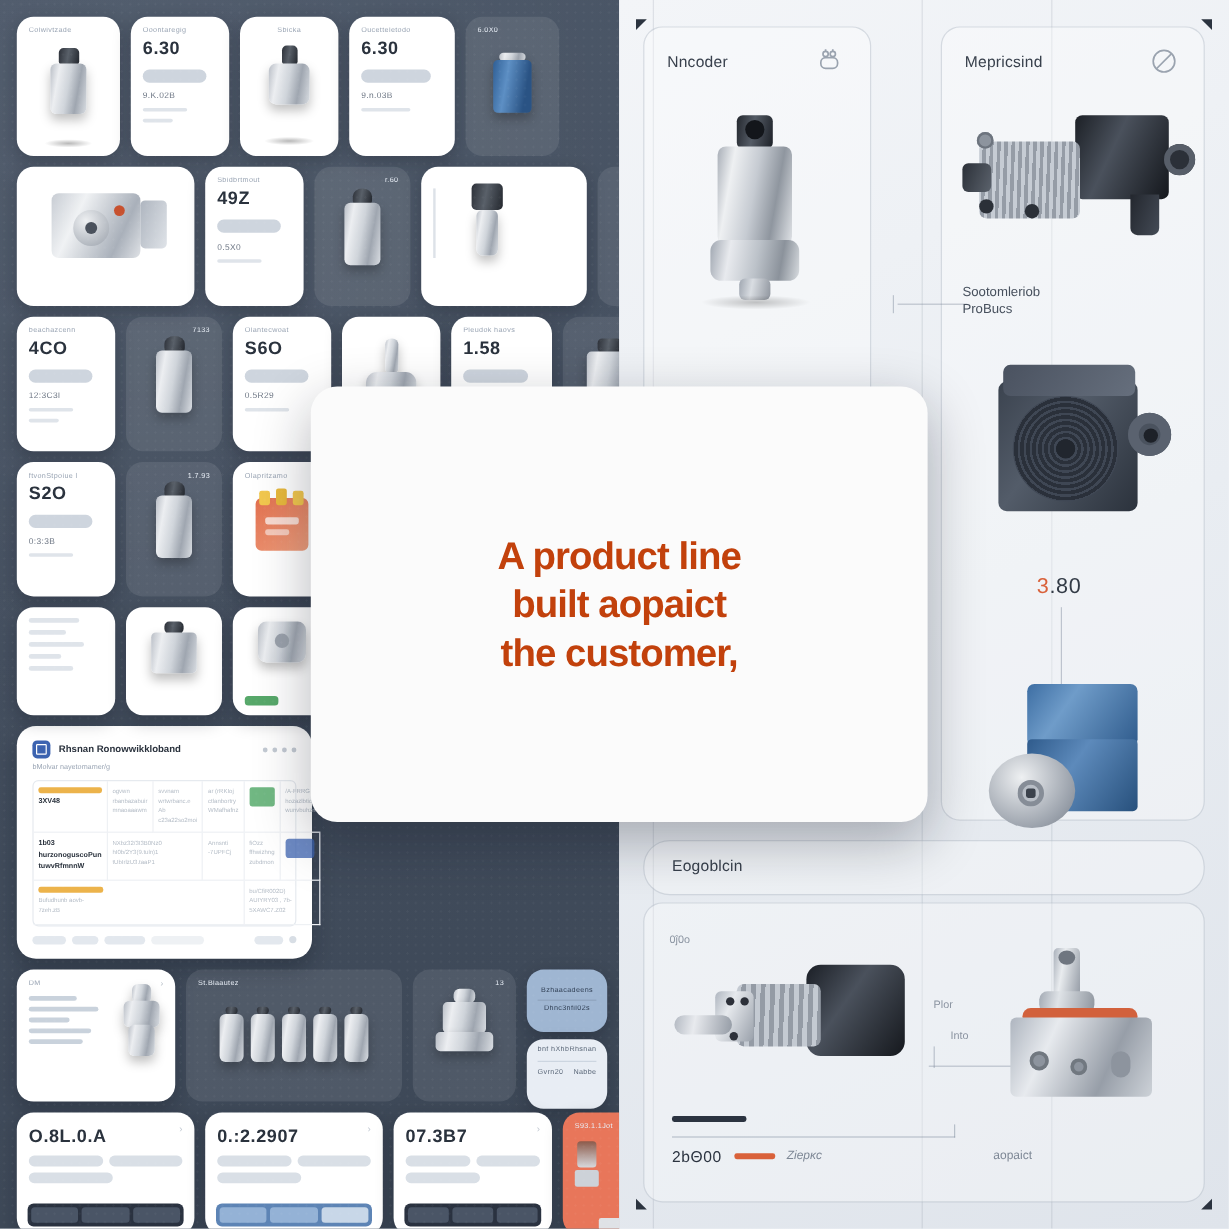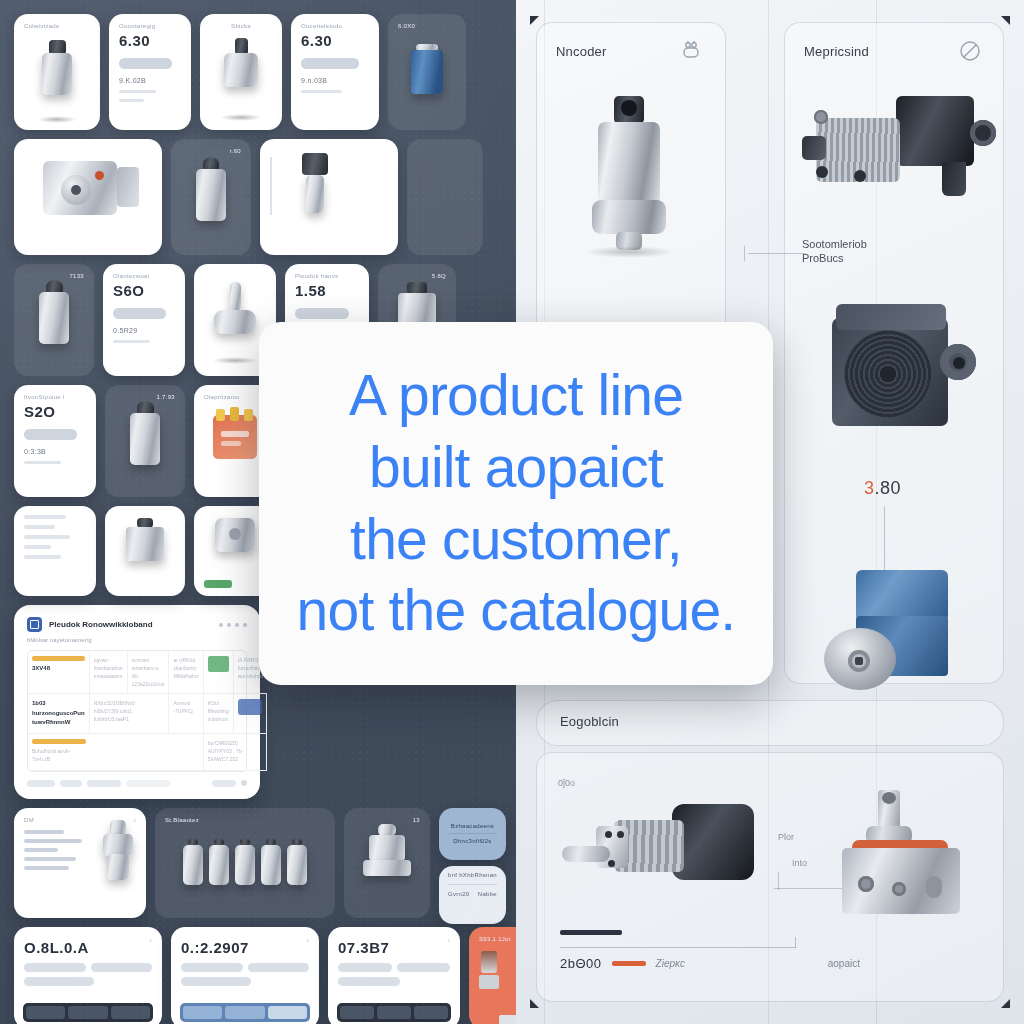--- a/index.html
+++ b/index.html
@@ -137,22 +137,22 @@
 
   
   .headline{
     position:absolute;left:259px;top:322px;width:514px;height:363px;
     background:#fbfbfb;border-radius:22px;
     box-shadow:0 16px 46px rgba(12,18,30,.30);
     display:flex;align-items:center;justify-content:center;
     padding:0 24px;box-sizing:border-box;
   }
   .headline h1{
-    margin:0;text-align:center;color:#3b82f6;
-    font-size:57px;line-height:1.26;font-weight:400;letter-spacing:-.8px;
+    margin:0;text-align:center;color:#c2410c;
+    font-size:32px;line-height:1.26;font-weight:700;letter-spacing:-.8px;
   }
 </style>
 </head>
 <body>
 
 <div class="stage">
 
   <div class="left-panel">
     <div class="grid-wrap">
 
@@ -207,20 +207,27 @@
         <div class="card c-pad" style="width:128px;height:98px">
           <div class="prod" style="top:18px;width:110px;height:62px">
             <div style="position:absolute;left:10px;top:4px;width:74px;height:54px;border-radius:6px;background:linear-gradient(115deg,#c7ccd3,#f0f2f4 30%,#a9b0ba 75%,#dfe2e6);"></div>
             <div style="position:absolute;left:28px;top:18px;width:30px;height:30px;border-radius:50%;background:radial-gradient(circle at 35% 30%,#eef0f2,#9aa1ab);"></div>
             <div style="position:absolute;left:38px;top:28px;width:10px;height:10px;border-radius:50%;background:#4a515c;"></div>
             <div style="position:absolute;left:62px;top:14px;width:9px;height:9px;border-radius:50%;background:#c7512f;"></div>
             <div style="position:absolute;left:84px;top:10px;width:22px;height:40px;border-radius:4px;background:linear-gradient(110deg,#aeb5bf,#dfe3e8);"></div>
           </div>
         </div>
 
+        <div class="card c-pad" style="width:62px;height:98px">
+          <div class="c-cap">Sbidbrtmout</div>
+          <div class="c-num">49Z</div>
+          <div class="bar w85"></div>
+          <div class="c-cap" style="margin-top:9px;font-size:7px;color:#6d7684">0.5X0</div>
+          <div class="line w60"></div>
+        </div>
 
         <div class="card ghost c-pad" style="width:60px;height:98px">
           <div class="c-cap light" style="text-align:right">r.60</div>
           <div class="prod" style="top:18px;">
             <div class="black-cap" style="width:16px;height:13px;margin:0 auto;border-radius:50% 50% 3px 3px"></div>
             <div class="metal-body" style="width:30px;height:52px;margin-top:-1px"></div>
           </div>
         </div>
 
         <div class="card c-pad" style="width:118px;height:98px">
@@ -232,20 +239,28 @@
           <div style="position:absolute;left:10px;top:18px;width:2px;height:58px;background:#dde2e8"></div>
         </div>
 
         <div class="card ghost c-pad" style="width:56px;height:98px">
           
         </div>
 
       </div>
 
       <div class="row">
+        <div class="card c-pad" style="width:62px;height:94px">
+          <div class="c-cap">beachazcenn</div>
+          <div class="c-num">4CO</div>
+          <div class="bar w85"></div>
+          <div class="c-cap" style="margin-top:8px;font-size:7px;color:#6d7684">12:3C3l</div>
+          <div class="line w60"></div>
+          <div class="line w40"></div>
+        </div>
 
         <div class="card ghost c-pad" style="width:60px;height:94px">
           <div class="c-cap light" style="text-align:right">7133</div>
           <div class="prod" style="top:16px;">
             <div class="black-cap" style="width:17px;height:13px;margin:0 auto;border-radius:50% 50% 3px 3px"></div>
             <div class="metal-body" style="width:30px;height:52px;margin-top:-1px"></div>
           </div>
         </div>
 
         <div class="card c-pad" style="width:62px;height:94px">
@@ -348,21 +363,21 @@
           <div style="height:4px;width:48%;border-radius:2px;background:#dfe4ea;margin-bottom:6px"></div>
           <div style="height:4px;width:64%;border-radius:2px;background:#dfe4ea;"></div>
         </div>
       </div>
 
       <div class="dash" style="width:220px;margin-bottom:9px">
         <div class="dash-head">
           <span class="dash-logo">
               <i></i>
             </span>
-          <span class="dash-title">Pleudok Ronowwikkloband</span>
+          <span class="dash-title">Rhsnan Ronowwikkloband</span>
           <span class="dash-dots">
               <span></span>
               <span></span>
               <span></span>
               <span></span>
             </span>
         </div>
         <div class="dash-sub">bMolvar nayetomamer/g</div>
         <div class="dash-grid">
           <div class="dcell">
@@ -690,17 +705,16 @@
         <span class="lend">aopaict</span>
       </div>
     </div>
   </div>
 
   <div class="headline">
     <h1>
       <span>A product line</span><br>
       <span>built aopaict</span><br>
       <span>the customer,</span><br>
-      <span>not the catalogue.</span>
     </h1>
   </div>
 
 </div>
 
 </body></html>

